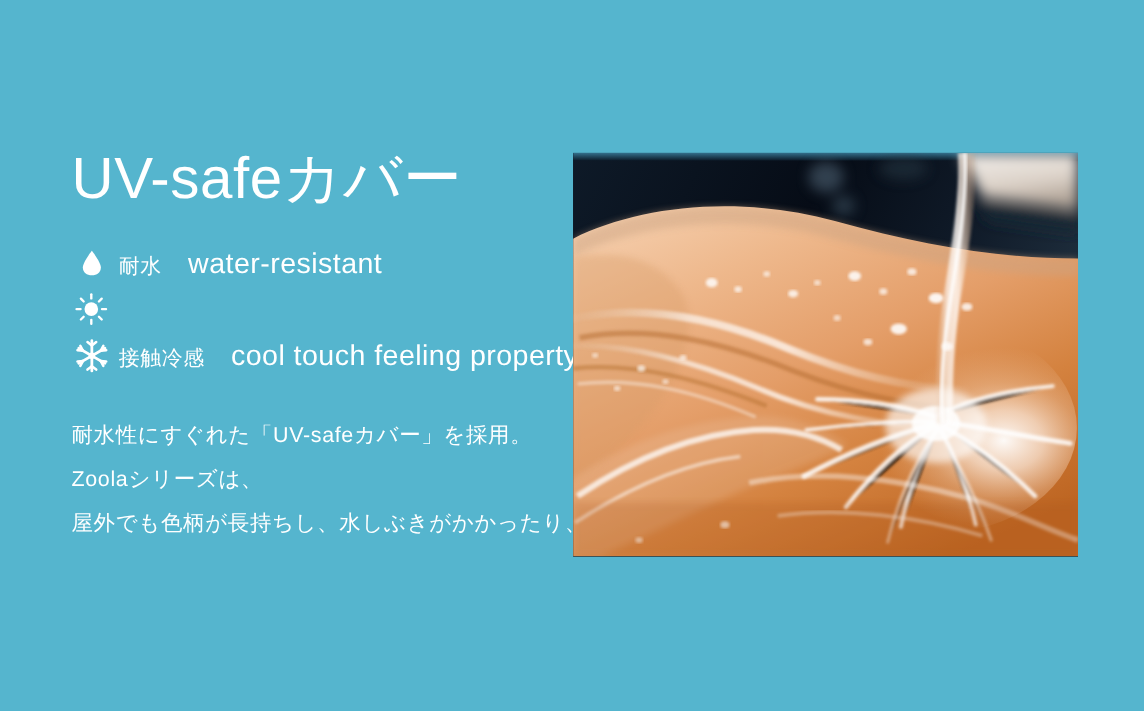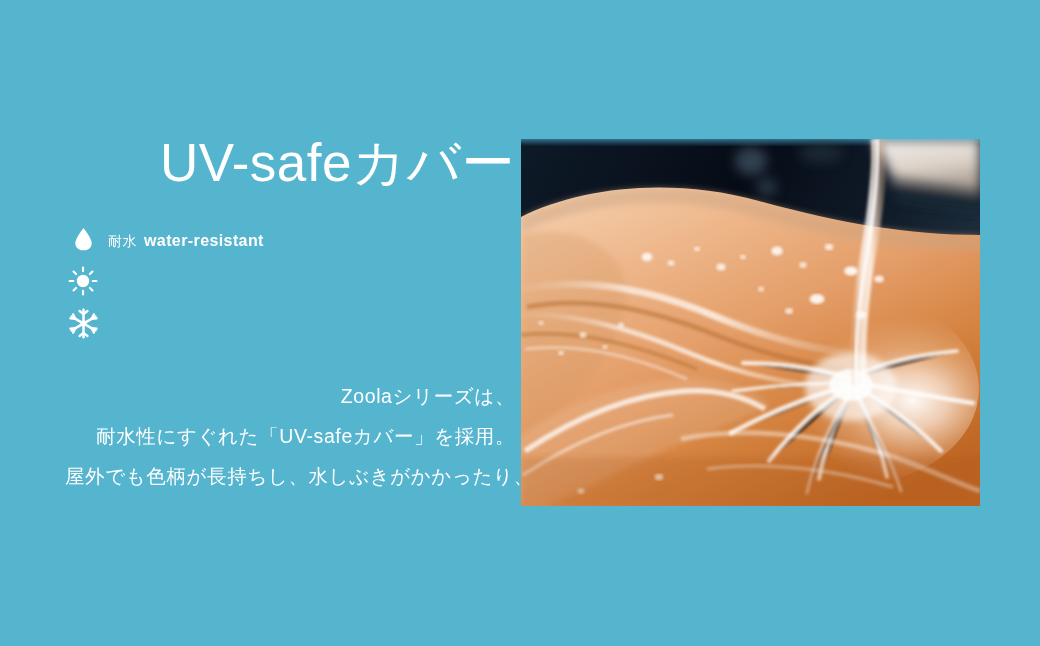--- a/index.html
+++ b/index.html
@@ -4,21 +4,21 @@
 <style>
   html,body{margin:0;padding:0;}
   body{
     width:1040px;height:646px;overflow:hidden;
     font-family:"Liberation Sans","DejaVu Sans",sans-serif;
     background:#55b5ce;
   }
   .stage{position:relative;width:1040px;height:646px;background:#55b5ce;}
 
   
-  .left{position:absolute;left:65px;top:133px;width:450px;text-align:right;}
+  .left{position:absolute;left:65px;top:133px;width:450px;}
 
   .title{
     font-size:53px;font-weight:300;color:#ffffff;
     letter-spacing:0.5px;line-height:1.12;
     white-space:nowrap;margin:0 0 26px 0;
   }
 
   .features{margin:0 0 0 0;padding:0;list-style:none;}
   .feature{
     display:flex;align-items:center;
@@ -27,22 +27,22 @@
   .feat-icon{
     width:36px;height:32px;flex:0 0 36px;
     display:flex;align-items:center;justify-content:center;
     margin-right:7px;
   }
   .feat-icon svg{display:block;}
   .feat-text{
     color:#ffffff;font-size:19.5px;font-weight:400;
     letter-spacing:0.3px;white-space:nowrap;
   }
-  .feat-text .jp{font-size:14px;letter-spacing:0.5px;}
-  .feat-text .en{font-size:16px;letter-spacing:0.4px;margin-left:7px;font-weight:bold;}
+  .feat-text .jp{font-size:19px;letter-spacing:0.5px;}
+  .feat-text .en{font-size:26px;letter-spacing:0.4px;margin-left:24px;}
 
   .body-copy{margin-top:32px;}
   .body-line{
     color:#ffffff;font-size:19.5px;font-weight:400;
     letter-spacing:0.6px;line-height:40px;white-space:nowrap;
   }
 
   
   .photo{
     position:absolute;left:521px;top:139px;
@@ -107,27 +107,28 @@
               <line x1="24.4" y1="20.9" x2="29.5" y2="21.3"></line>
               <line x1="24.4" y1="20.9" x2="26.8" y2="25.4"></line>
               <line x1="24.4" y1="11.1" x2="29.5" y2="10.7"></line>
               <line x1="24.4" y1="11.1" x2="26.8" y2="6.6"></line>
               <line x1="7.6" y1="20.9" x2="2.5" y2="21.3"></line>
               <line x1="7.6" y1="20.9" x2="5.2" y2="25.4"></line>
             </g>
             <circle cx="16" cy="16" r="3.1" fill="#ffffff"></circle>
           </svg>
         </span>
+        <span class="feat-text"><span class="jp">接触冷感</span><span class="en">cool touch feeling property</span></span>
       </li>
 
     </ul>
 
     <div class="body-copy">
+      <div class="body-line">耐水性にすぐれた「UV-safeカバー」を採用。</div>
       <div class="body-line">Zoolaシリーズは、</div>
-      <div class="body-line">耐水性にすぐれた「UV-safeカバー」を採用。</div>
       <div class="body-line">屋外でも色柄が長持ちし、水しぶきがかかったり、</div>
     </div>
 
   </div>
 
   <div class="photo">
     <svg viewBox="0 0 459 367" preserveAspectRatio="none" aria-hidden="true">
       <defs>
         <linearGradient id="gDark" x1="0" y1="0" x2="1" y2="0.4">
           <stop offset="0%" stop-color="#0e1a28"></stop>

